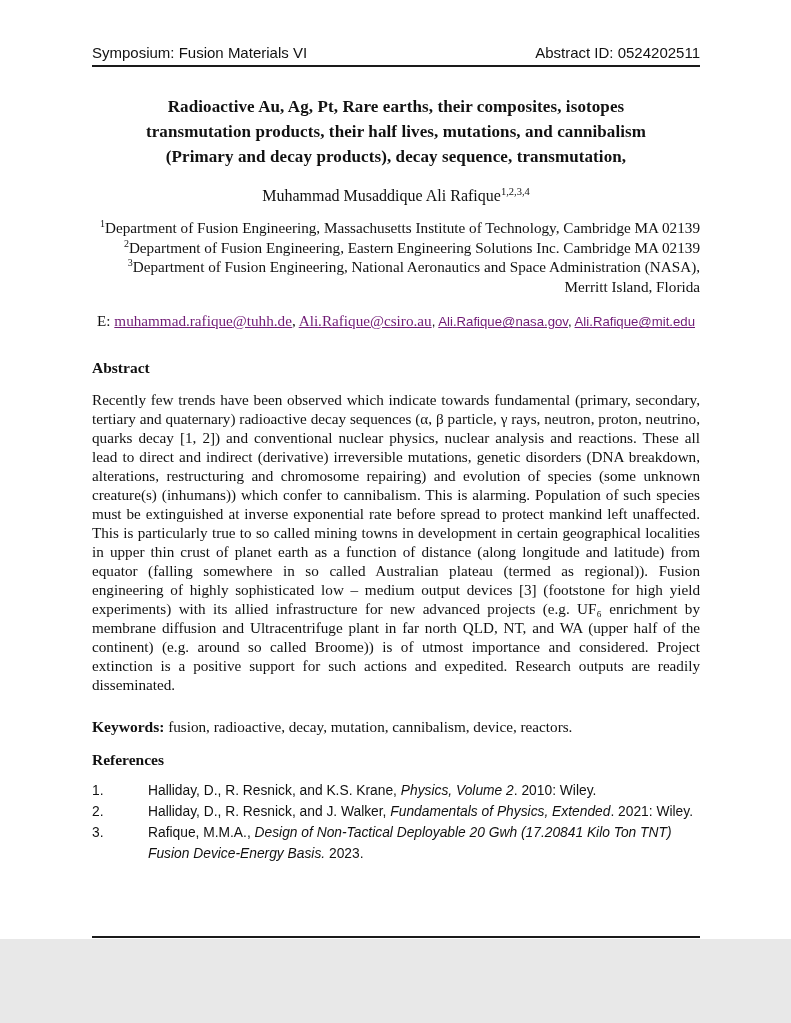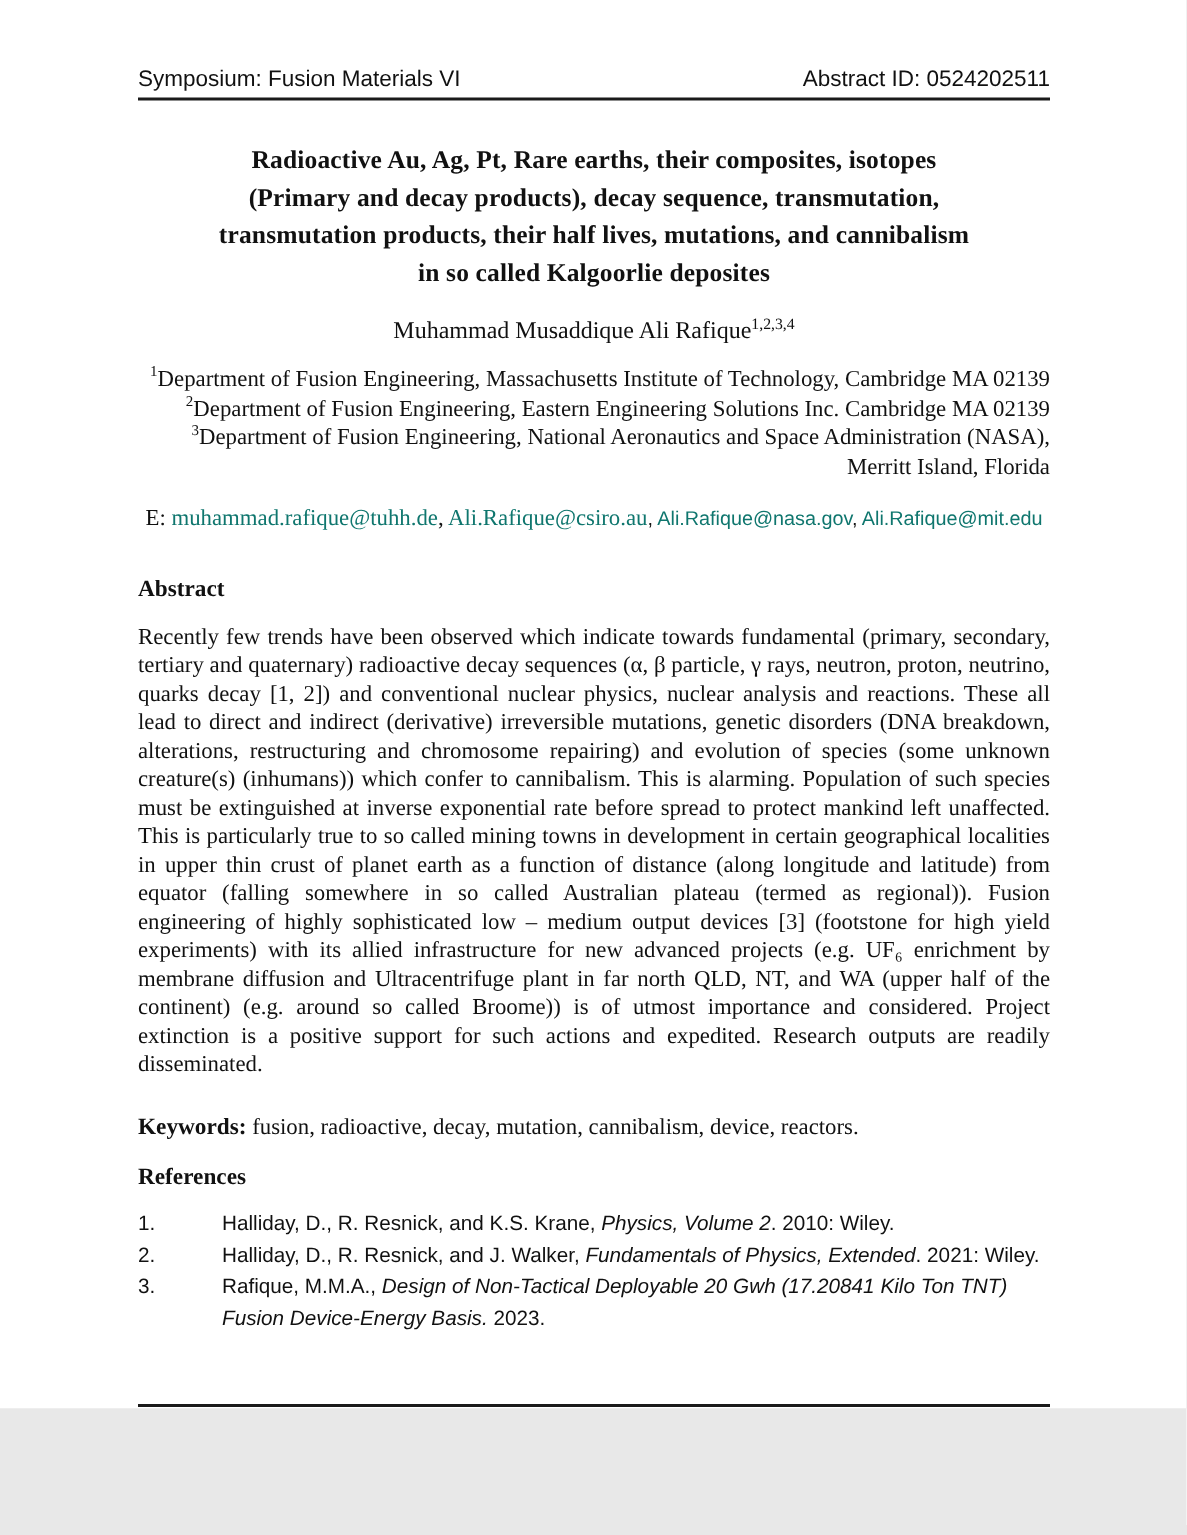--- a/index.html
+++ b/index.html
@@ -22,21 +22,21 @@
     font-size:17px;line-height:25px;letter-spacing:0.1px;
   }
   
   .author-line{text-align:center;font-size:16px;margin-top:17px;}
   .author-line sup{font-size:10.5px;}
   
   .affiliations{text-align:right;font-size:15.2px;line-height:19.5px;margin-top:13px;}
   .aff-sup{font-size:10px;vertical-align:super;line-height:0;}
   
   .contact-line{text-align:center;font-size:15.2px;margin-top:16px;}
-  .email-link{color:#0f766e;cursor:pointer;}
+  .email-link{color:#701a75;text-decoration:underline;cursor:pointer;}
   .font-serif{font-family:"Liberation Serif","DejaVu Serif",serif;font-size:15.2px;}
   .font-sans{font-family:"Liberation Sans","DejaVu Sans",sans-serif;font-size:13.2px;}
   .email-sep{color:#111111;}
   
   .abstract-heading{font-weight:bold;font-size:15.5px;margin-top:29px;}
   .abstract-body{
     font-size:15.2px;line-height:19px;text-align:justify;margin-top:13px;
   }
   
   .keywords-line{font-size:15.2px;margin-top:24px;}
@@ -64,23 +64,22 @@
 
 <div class="page">
 
   <div class="doc-header">
     <span>Symposium: Fusion Materials VI</span>
     <span>Abstract ID: 0524202511</span>
   </div>
 
   <div class="title-block" id="title-block">
       <div>Radioactive Au, Ag, Pt, Rare earths, their composites, isotopes</div>
+      <div>transmutation products, their half lives, mutations, and cannibalism</div>
       <div>(Primary and decay products), decay sequence, transmutation,</div>
-      <div>transmutation products, their half lives, mutations, and cannibalism</div>
-      <div>in so called Kalgoorlie deposites</div>
     </div>
 
   <div class="author-line">
     <span>Muhammad Musaddique Ali Rafique</span><sup>1,2,3,4</sup>
   </div>
 
   <div class="affiliations" id="affiliations">
       <div><span class="aff-sup">1</span><span>Department of Fusion Engineering, Massachusetts Institute of Technology, Cambridge MA 02139</span></div>
       <div><span class="aff-sup">2</span><span>Department of Fusion Engineering, Eastern Engineering Solutions Inc. Cambridge MA 02139</span></div>
       <div><span class="aff-sup">3</span><span>Department of Fusion Engineering, National Aeronautics and Space Administration (NASA),</span></div>

